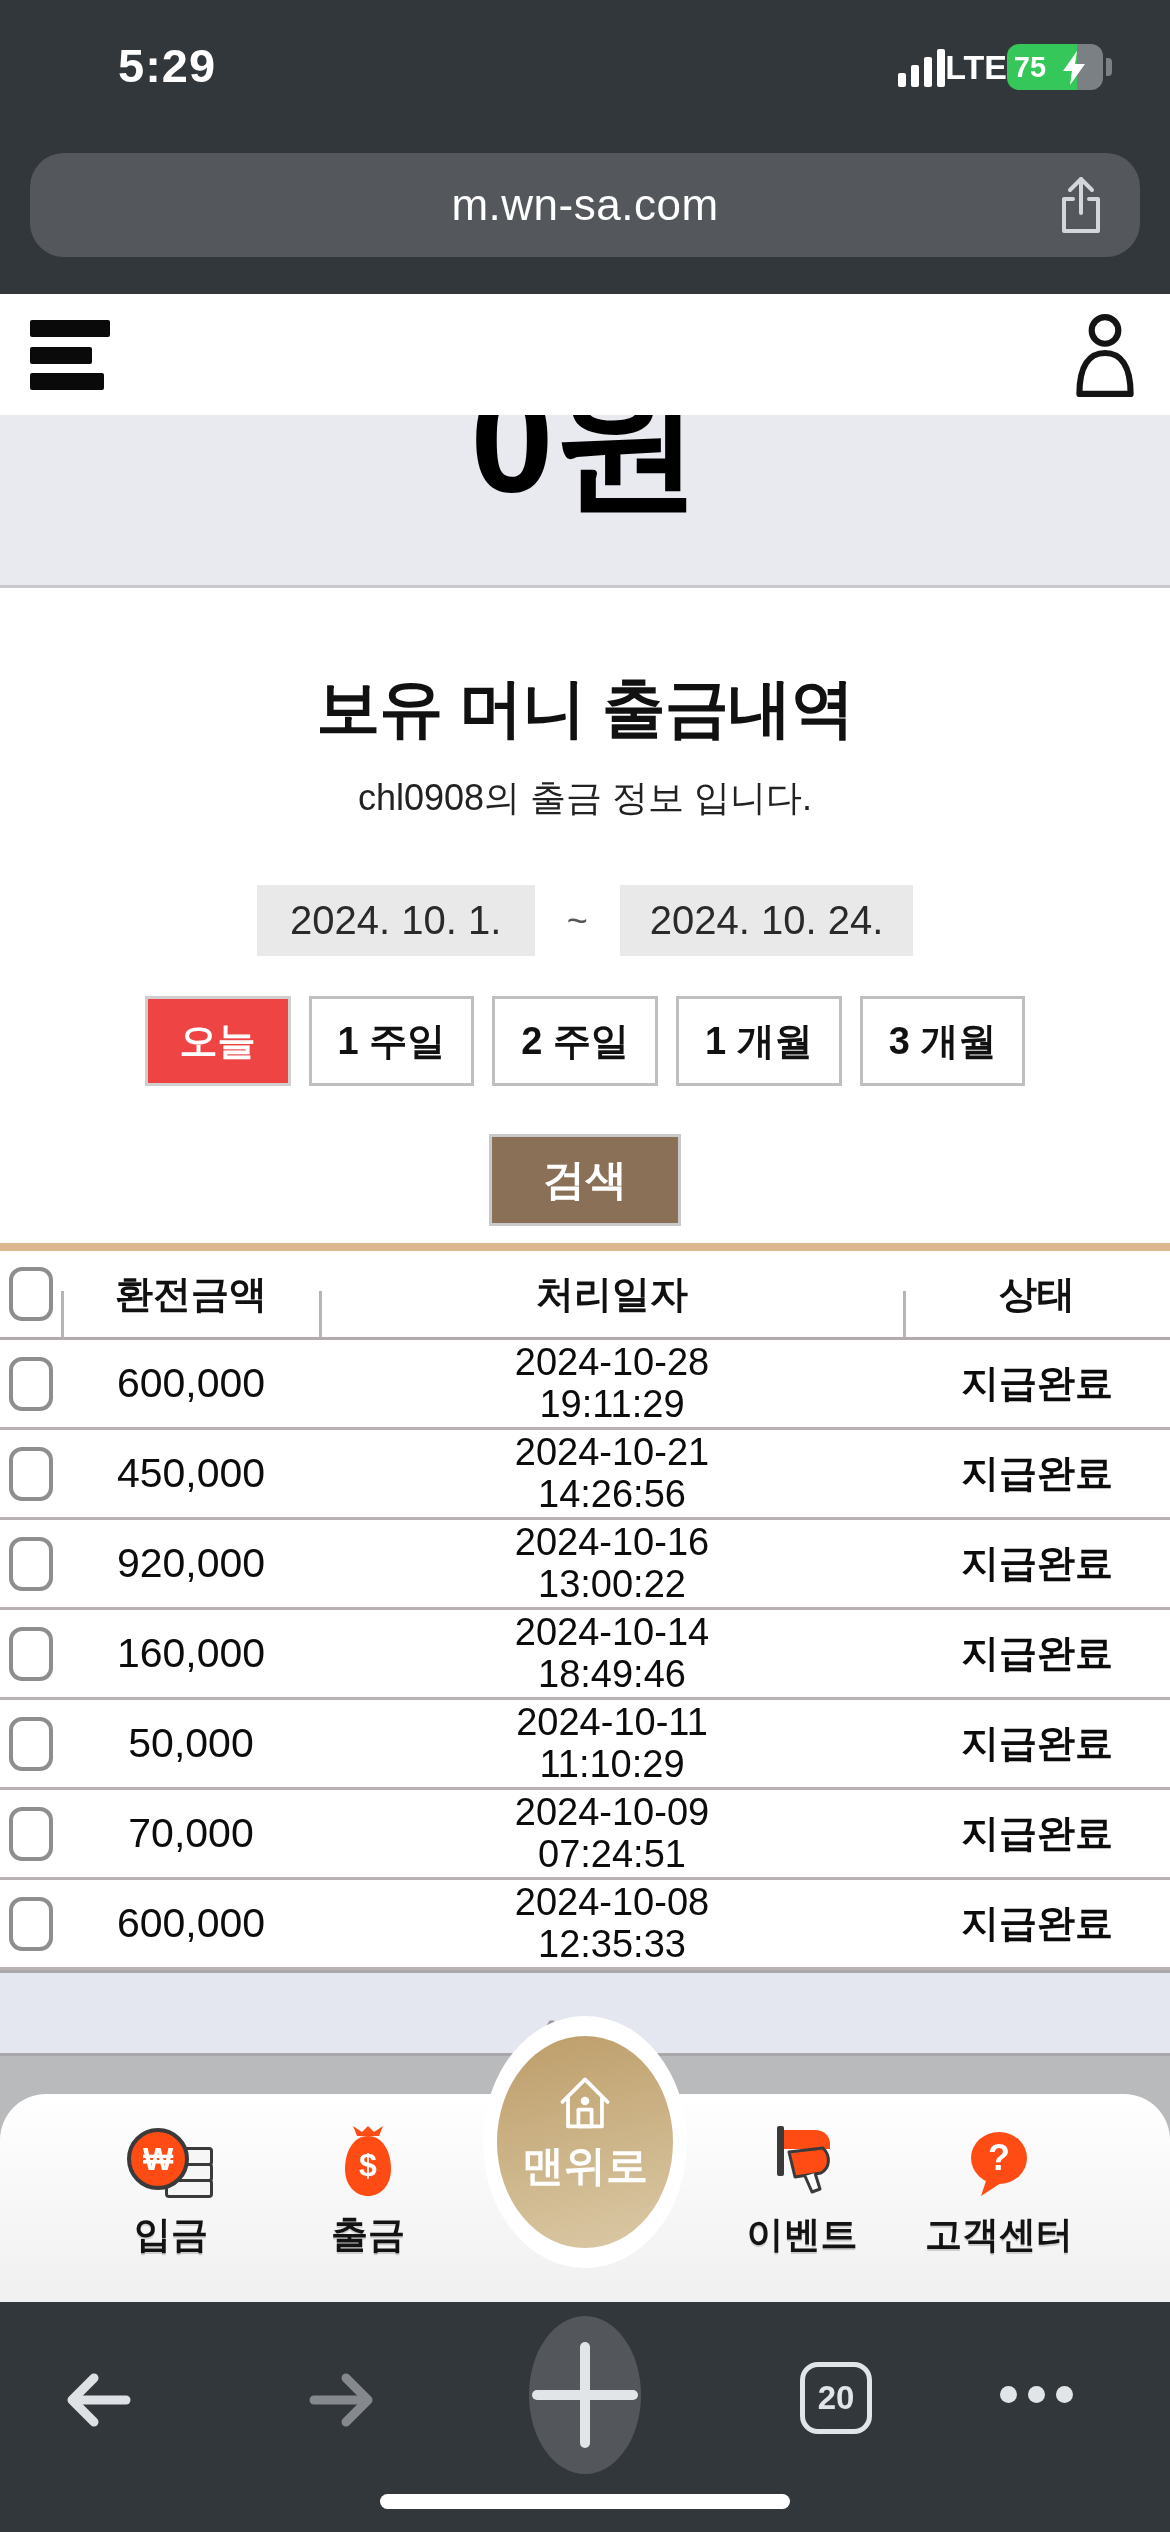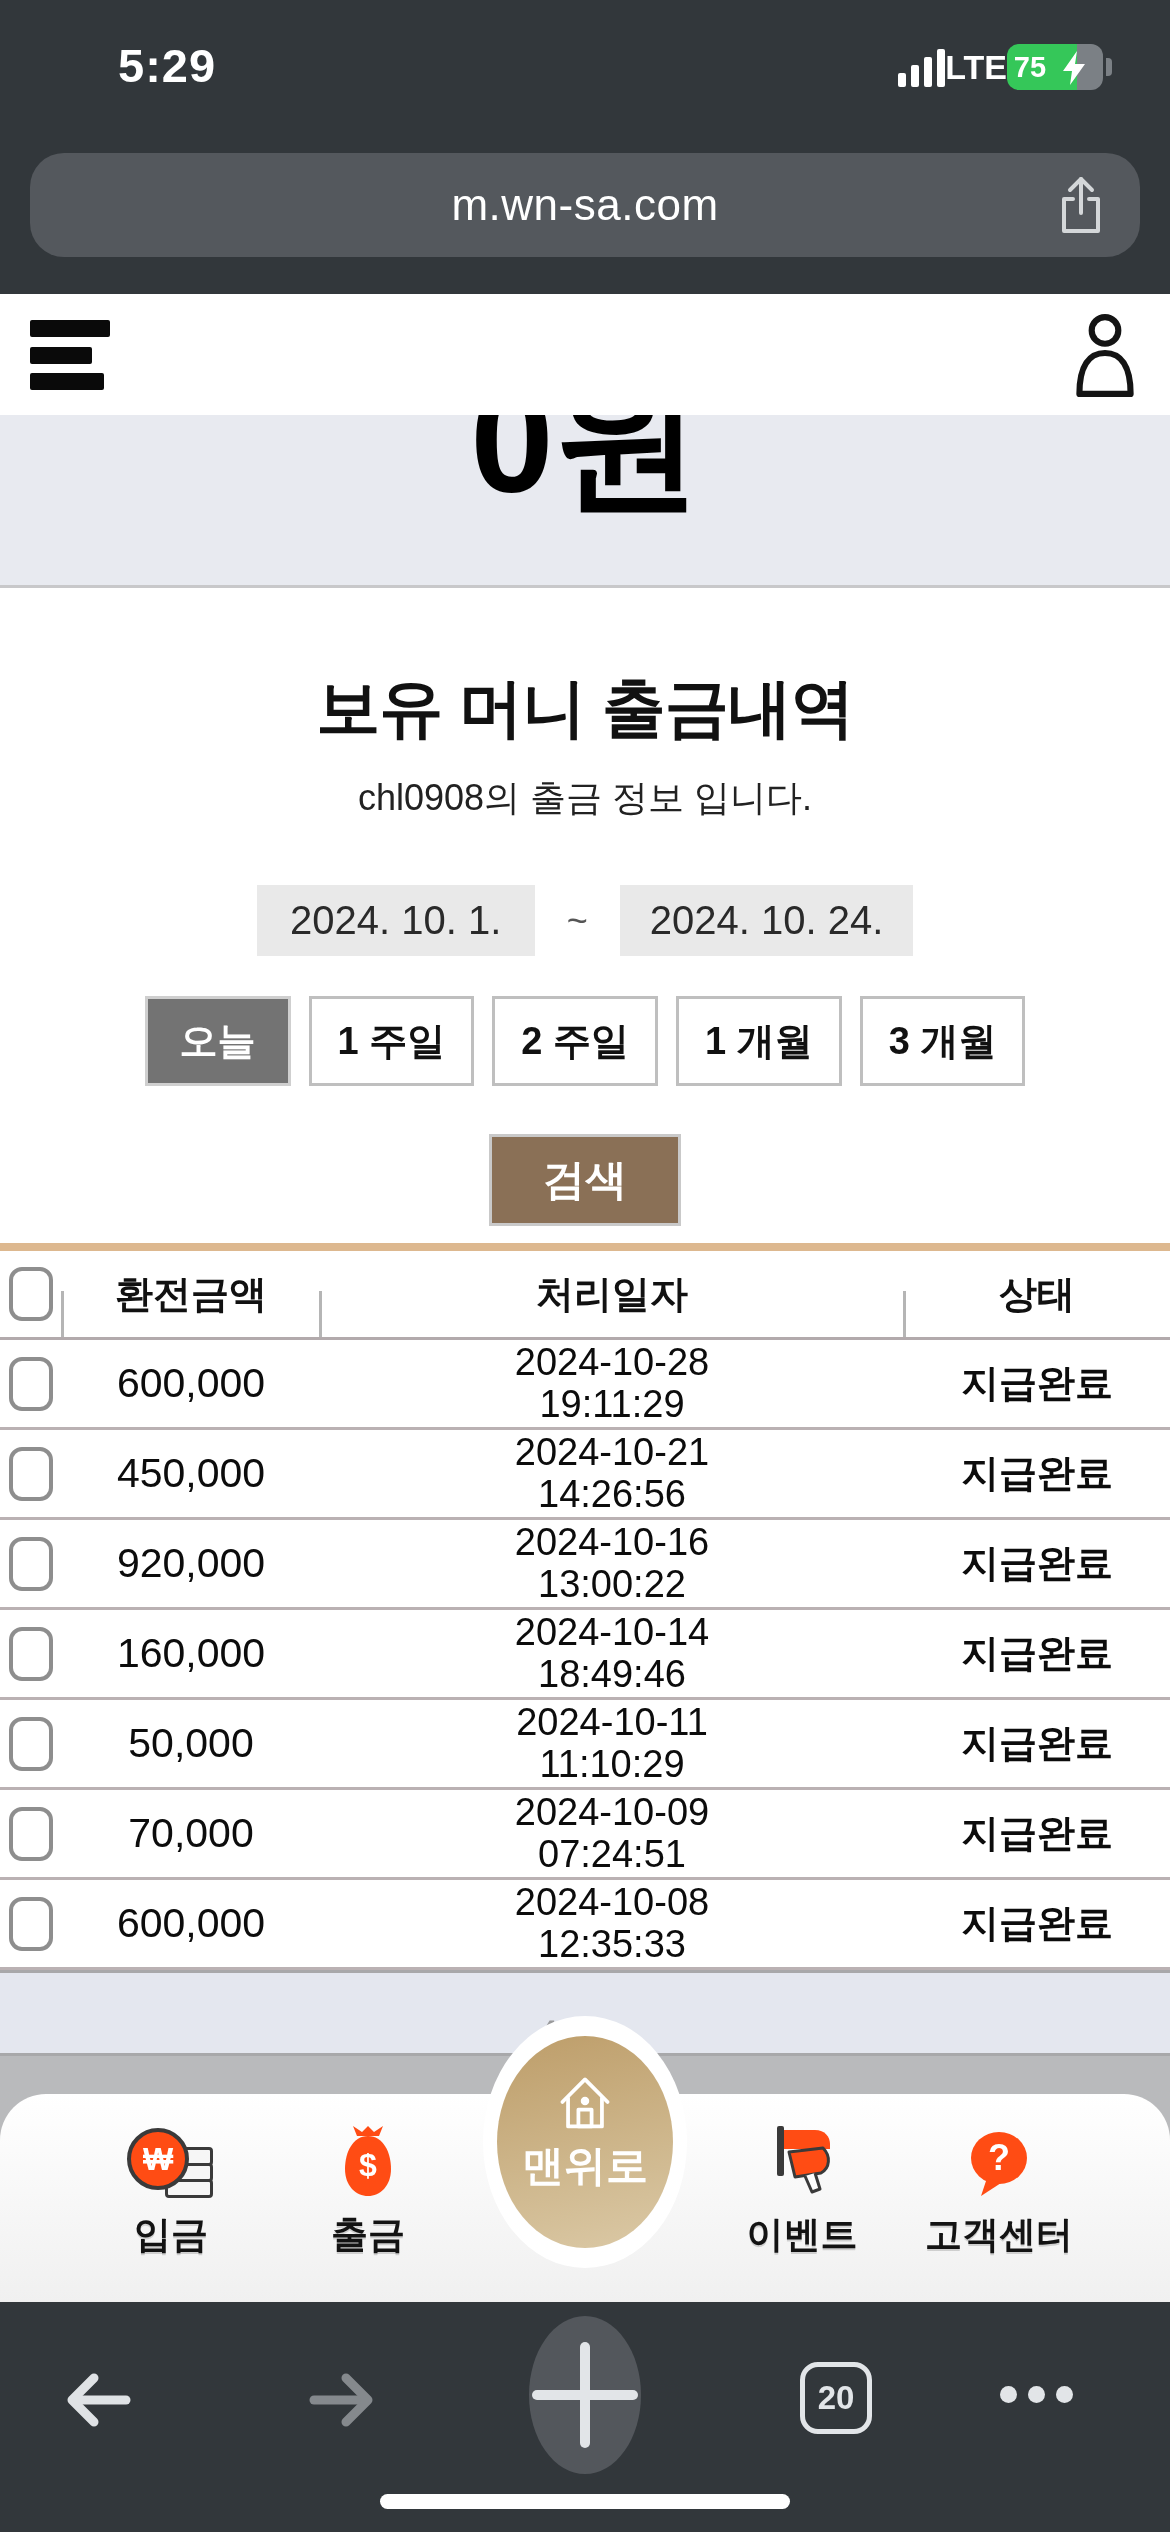--- a/index.html
+++ b/index.html
@@ -42,21 +42,21 @@
 
   
   .content{height:655px;background:#fff;text-align:center;}
   .page-title{padding-top:77px;font-size:64px;font-weight:800;color:#111;letter-spacing:-1px;}
   .page-subtitle{margin-top:22px;font-size:36px;font-weight:500;color:#222;}
   .date-row{margin-top:62px;display:flex;align-items:center;justify-content:center;gap:32px;}
   .date-box{background:#e9e9e9;padding:13px 30px;font-size:40px;color:#2a2a2a;min-width:218px;}
   .tilde{font-size:36px;color:#555;}
   .quick-row{margin-top:40px;display:flex;justify-content:center;gap:18px;}
   .qbtn{background:#fff;border:3px solid #bfbfbf;color:#111;font-size:38px;font-weight:700;padding:0 26px;height:84px;display:flex;align-items:center;justify-content:center;cursor:pointer;}
-  .qbtn.active{background:#737373;border-color:#cfcfcf;color:#fff;padding:0 32px;}
+  .qbtn.active{background:#ef4444;border-color:#cfcfcf;color:#fff;padding:0 32px;}
   .search-row{margin-top:48px;}
   .search-btn{display:inline-flex;align-items:center;justify-content:center;width:186px;height:86px;background:#8a7056;border:3px solid #c9c9c9;color:#fff;font-size:42px;font-weight:700;cursor:pointer;}
 
   
   .tanbar{height:8px;background:#ddb88f;}
   .grid{display:grid;grid-template-columns:62px 258px 584px 266px;align-items:center;}
   .thead{height:86px;border-bottom:3px solid #b2aaac;background:#fff;}
   .thead .hcell{position:relative;height:100%;display:flex;align-items:center;justify-content:center;font-size:38px;font-weight:700;color:#111;}
   .thead .hcell.div::after{content:"";position:absolute;right:-2px;bottom:0;width:3px;height:46px;background:#b5b5b5;}
   .trow{height:87px;border-bottom:3px solid #bab1b3;background:#fff;}

